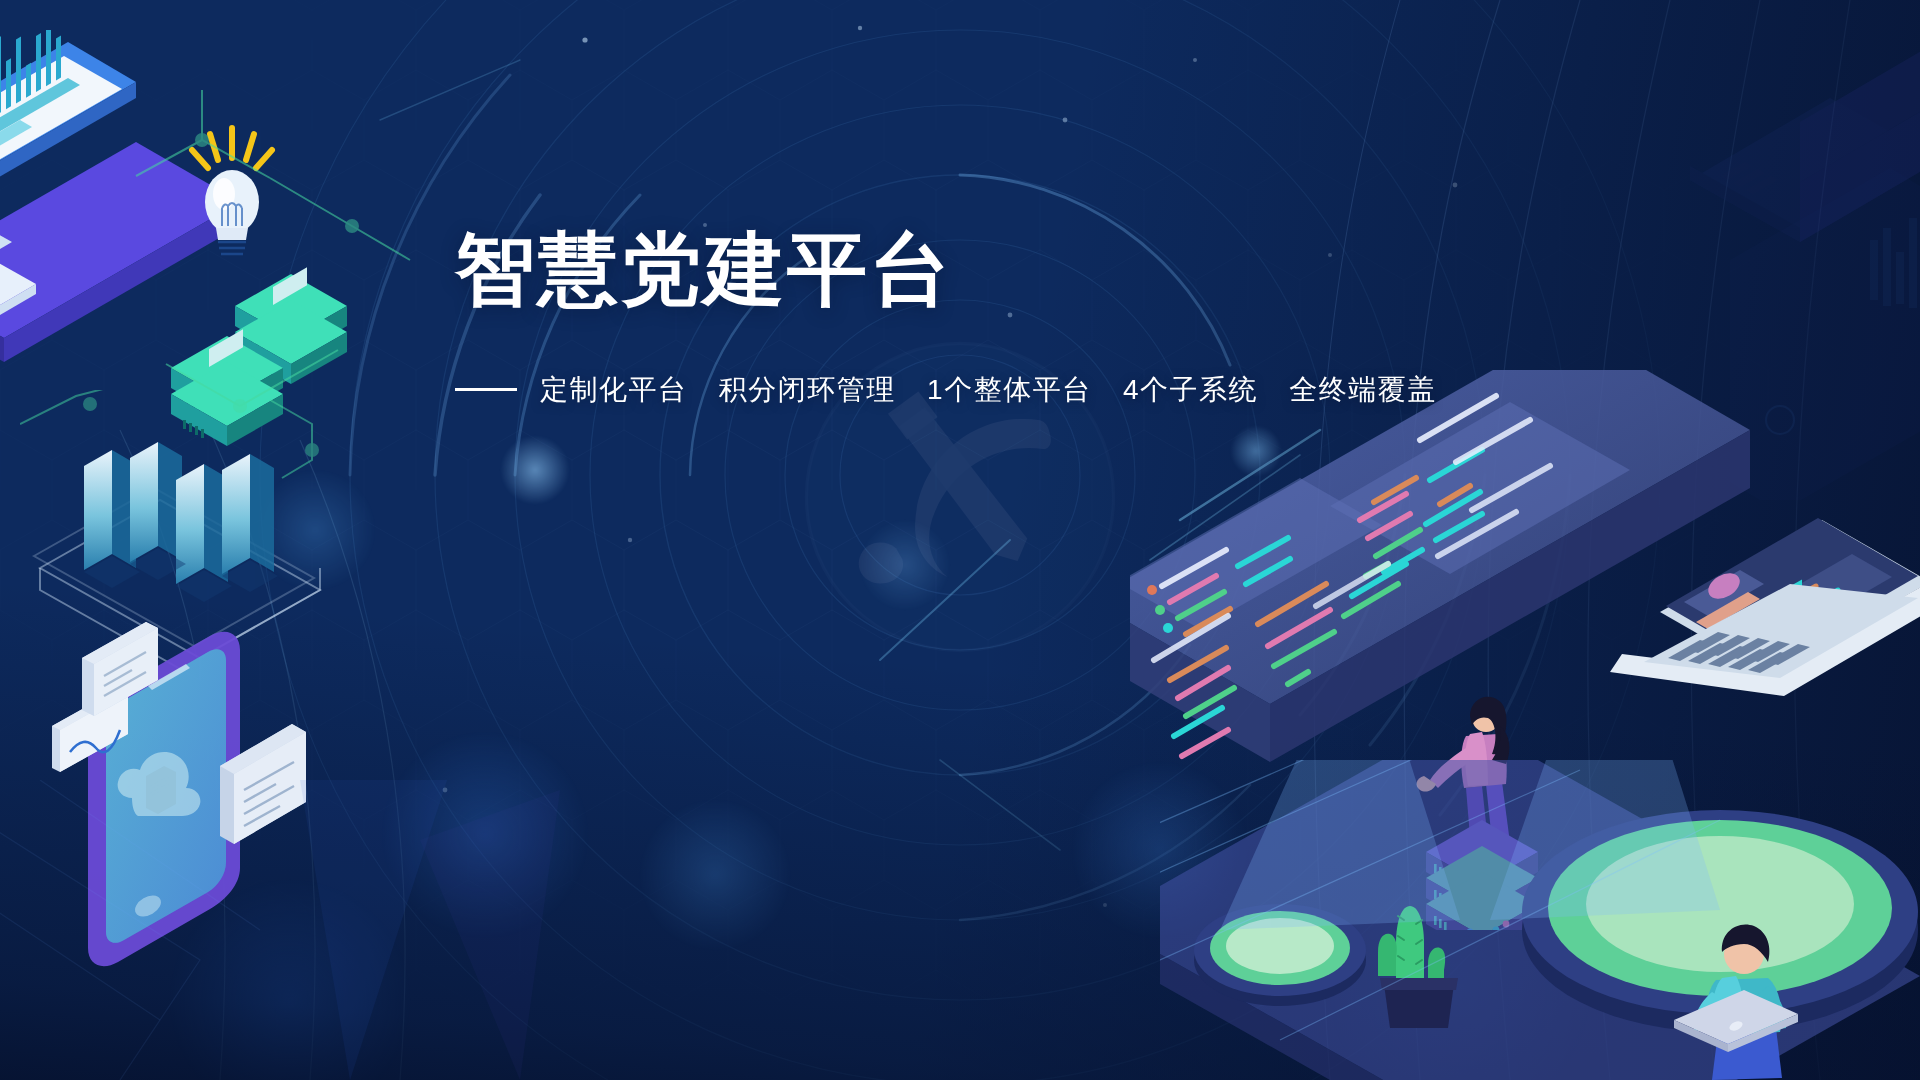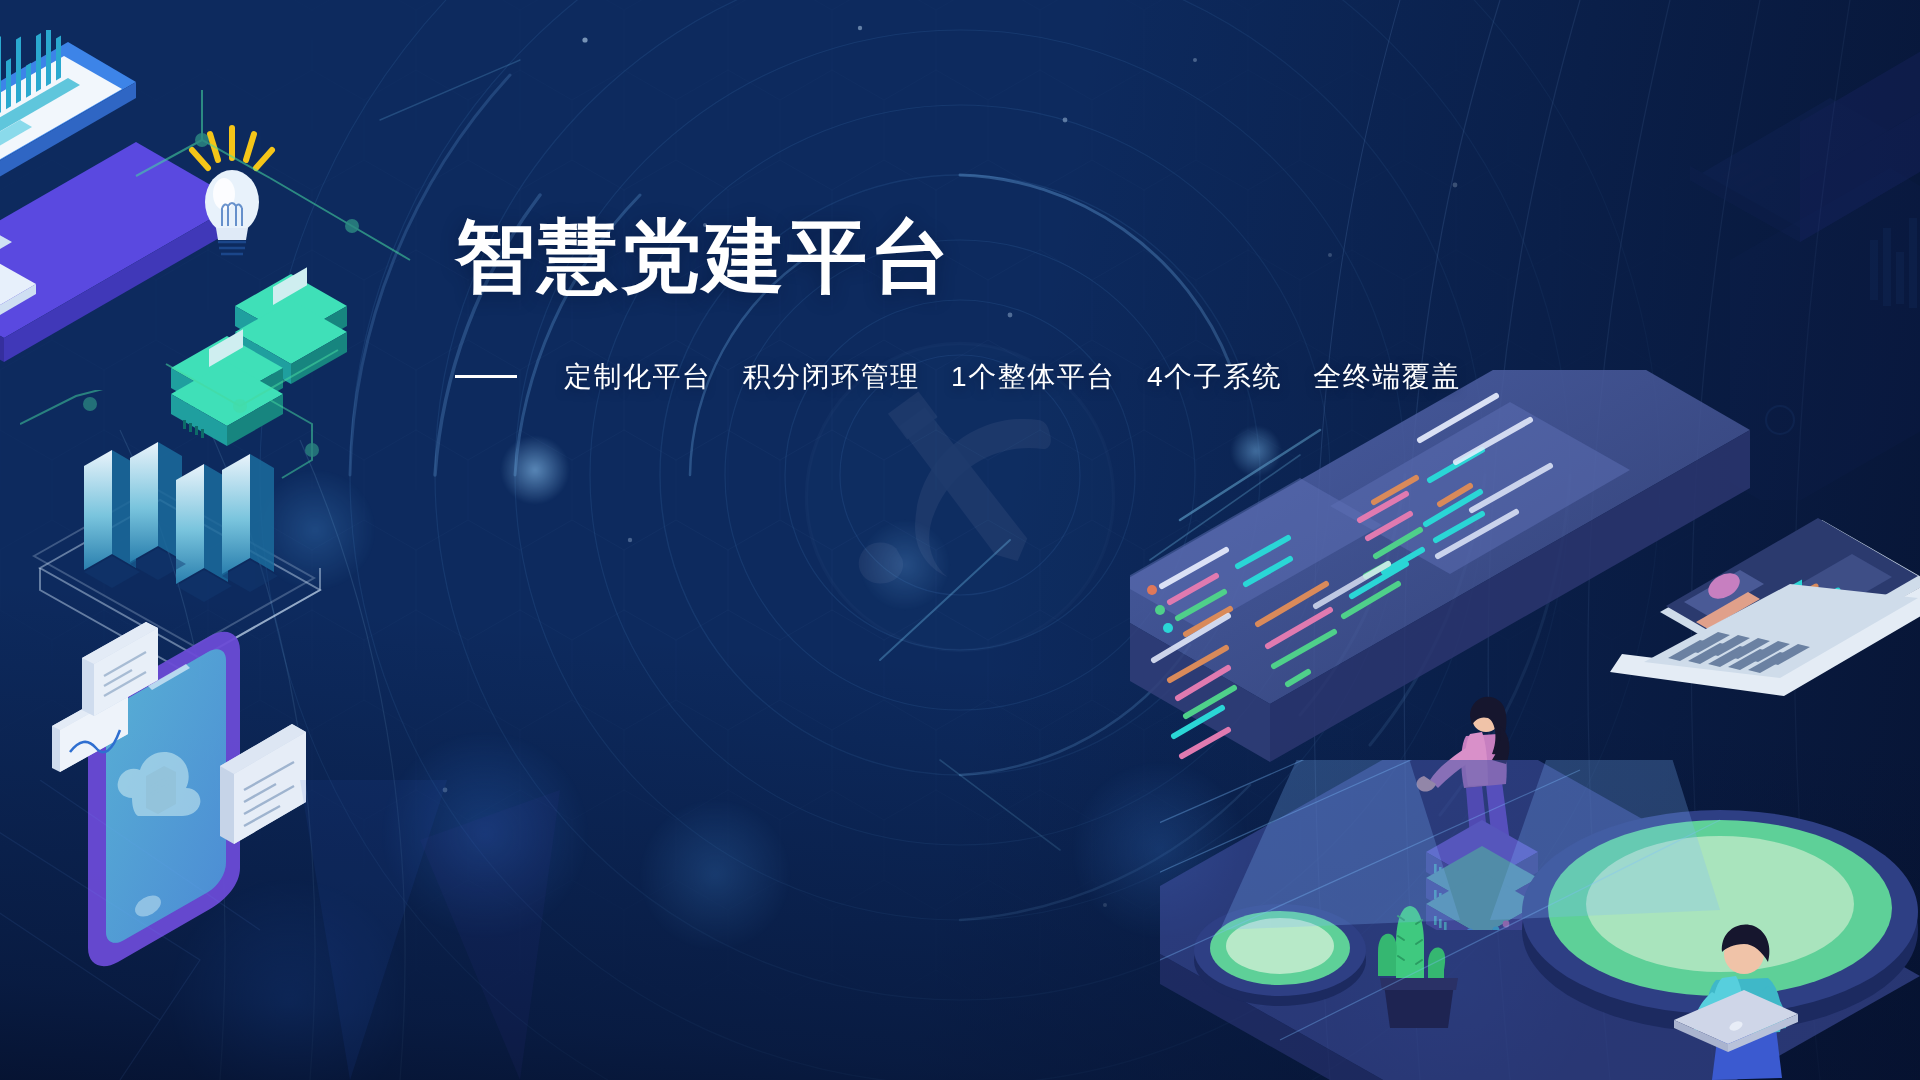--- a/index.html
+++ b/index.html
@@ -61,21 +61,21 @@
 
   
   .bokeh { position:absolute; border-radius:50%; pointer-events:none; filter:blur(1px); }
 
   
   .streaks { position:absolute; inset:0; pointer-events:none; }
 
   
   .textblock {
     position:absolute;
-    left:455px; top:216px;
+    left:455px; top:229px;
     width:1000px;
     z-index:50;
   }
   .main-title {
     font-size:80px;
     line-height:1.02;
     font-weight:700;
     color:#ffffff;
     letter-spacing:3px;
     text-shadow:0 3px 18px rgba(3,18,48,.45);
@@ -93,21 +93,20 @@
     background:#ffffff;
     margin-right:23px;
     flex:none;
   }
   .subtitle {
     font-size:28px;
     color:#ffffff;
     letter-spacing:1.5px;
     font-weight:400;
     text-shadow:0 2px 10px rgba(3,18,48,.5);
-    margin-left:24px;
   }
   .subtitle .seg { margin-right:22px; }
   .subtitle .seg:last-child { margin-right:0; }
 
   
   .illus { position:absolute; pointer-events:none; }
   #illus-left-top   { left:-60px;  top:30px;   width:480px;  height:420px; }
   #illus-left-mid   { left:20px;   top:390px;  width:330px;  height:330px; }
   #illus-left-phone { left:40px;   top:600px;  width:300px;  height:420px; }
   #illus-right      { right:-10px; top:370px;  width:800px;  height:560px; }

